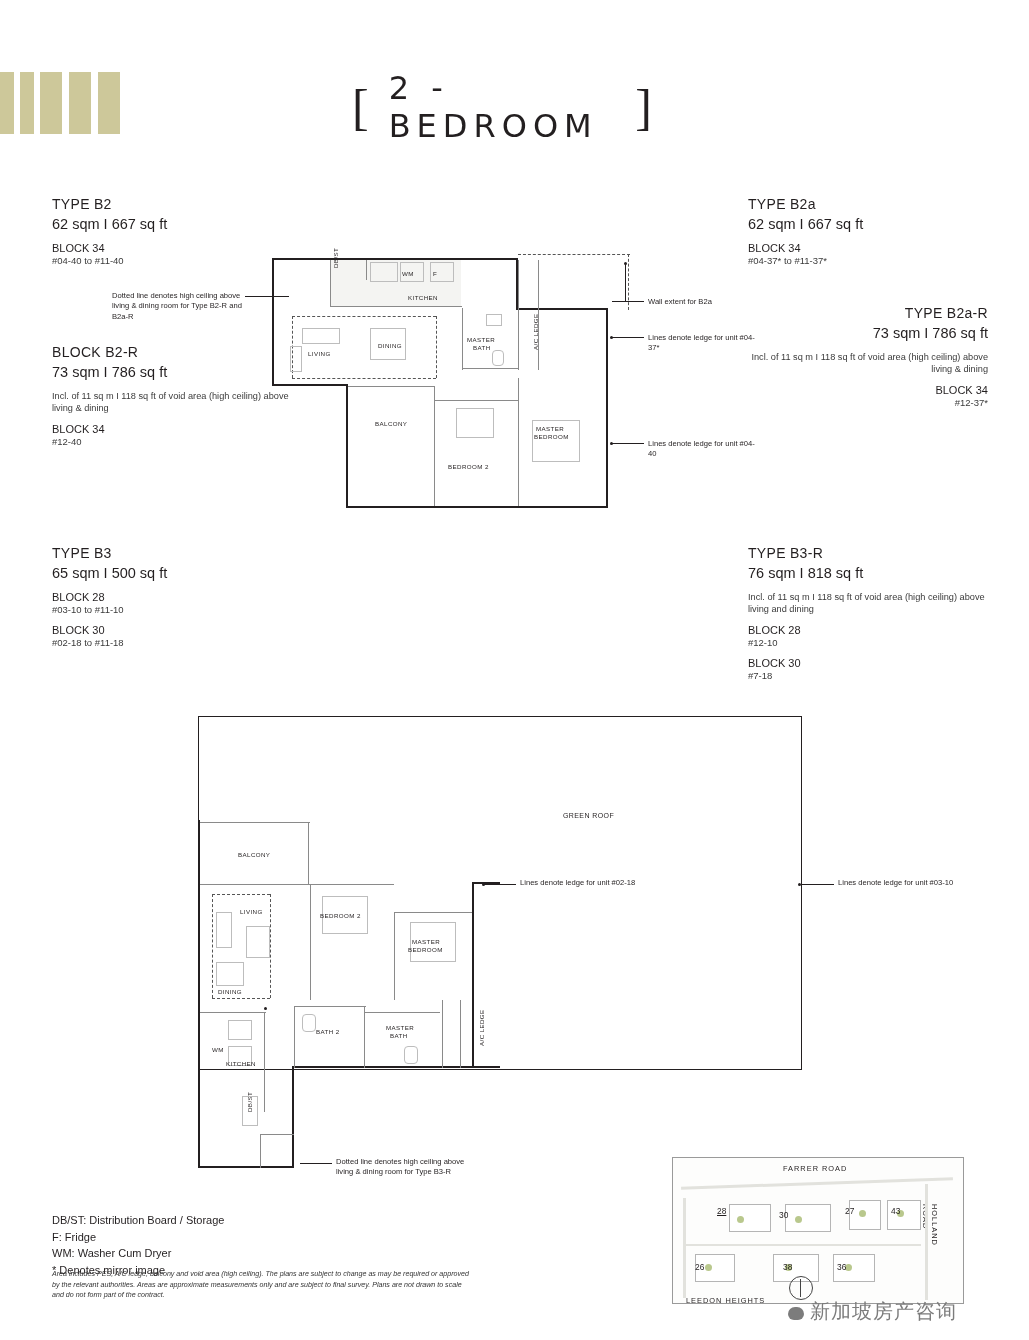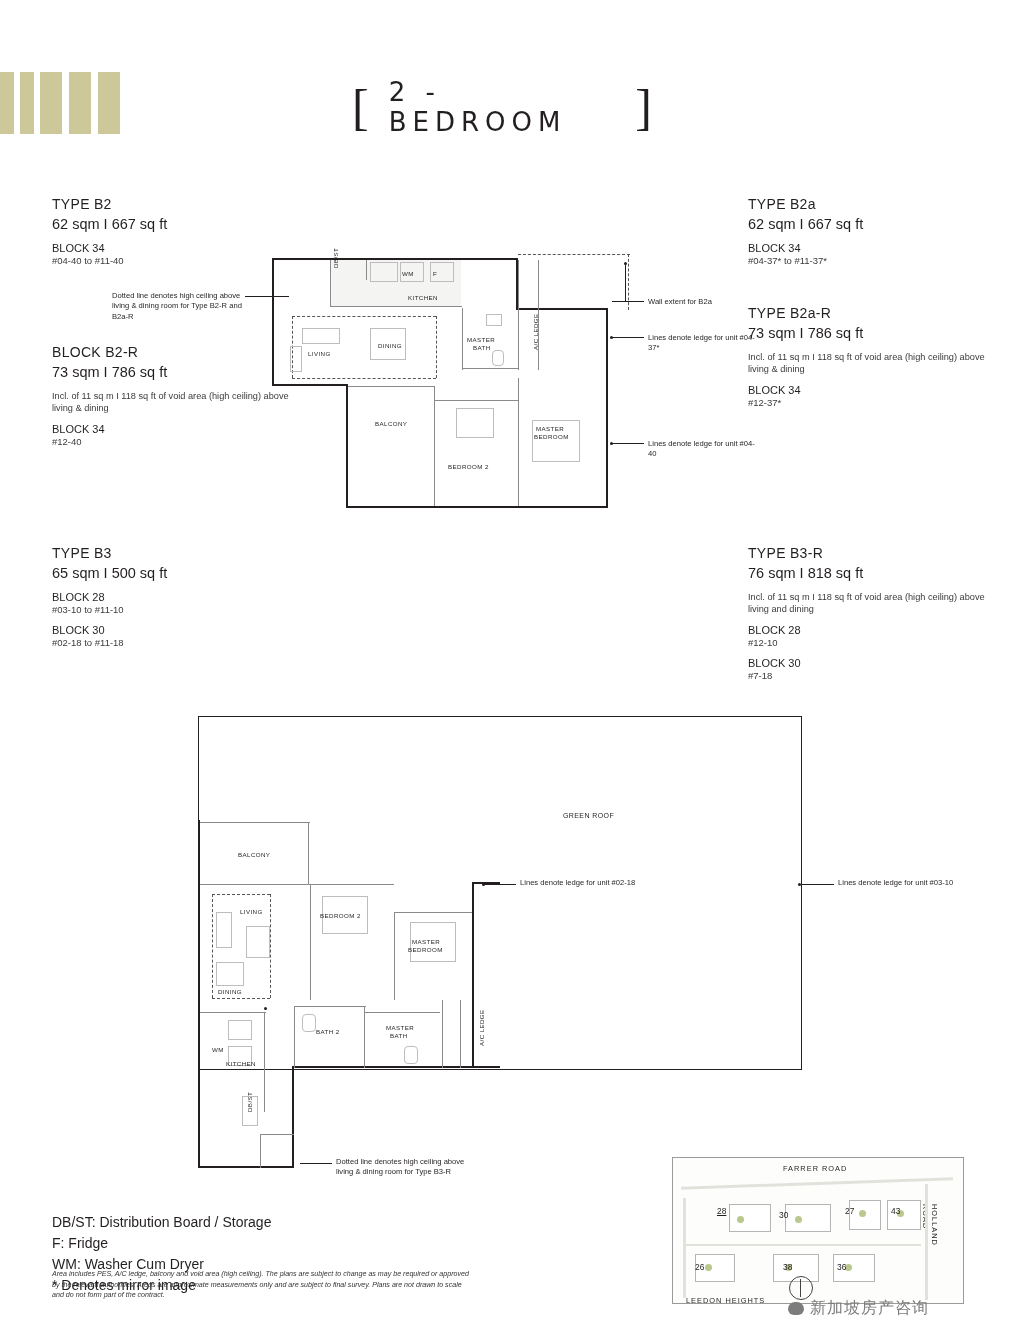--- a/index.html
+++ b/index.html
@@ -21,21 +21,21 @@
   .bar3{width:14px;background:#cdc89a;}
   .bar4{width:6px;background:#ffffff;}
   .bar5{width:22px;background:#cdc89a;}
   .bar6{width:7px;background:#ffffff;}
   .bar7{width:22px;background:#cdc89a;}
   .bar8{width:7px;background:#ffffff;}
   .bar9{width:22px;background:#cdc89a;}
 
   .title-wrap{position:absolute;left:352px;top:78px;width:300px;height:58px;display:flex;align-items:center;justify-content:center;}
   .bracket{font-size:50px;font-weight:300;color:#231f20;line-height:1;font-family:"Liberation Serif",serif;}
-  .page-title{font-size:26px;letter-spacing:6px;color:#231f20;margin:0 20px;font-family:"DejaVu Sans",sans-serif;}
+  .page-title{font-size:32px;letter-spacing:6px;color:#231f20;margin:0 20px;font-family:"DejaVu Sans",sans-serif;}
 
   
   .blk{position:absolute;}
   .t-type{font-size:14px;letter-spacing:.3px;color:#231f20;margin:0 0 4px 0;font-weight:400;}
   .t-area{font-size:14.5px;color:#231f20;margin:0 0 10px 0;}
   .t-note{font-size:9.2px;line-height:1.35;color:#3a3a3a;margin:0 0 8px 0;}
   .t-block{font-size:11px;color:#231f20;margin:0 0 1px 0;}
   .t-units{font-size:9.5px;color:#3a3a3a;margin:0 0 9px 0;}
 
   
@@ -49,34 +49,34 @@
   .thin{position:absolute;background:#8a8a8a;}
   .room{position:absolute;border:1px solid #bdbdbd;}
   .lbl{position:absolute;font-size:6.2px;letter-spacing:.4px;color:#231f20;white-space:nowrap;}
   .lbl.v{transform:rotate(-90deg);transform-origin:left top;}
   .dashed{position:absolute;border-top:1px dashed #555;}
   .dashed-v{position:absolute;border-left:1px dashed #555;}
   .lightfill{position:absolute;background:#f4f4f2;}
   .greenroof{position:absolute;border:1px solid #231f20;background:#ffffff;}
 
   
-  .legend{position:absolute;left:52px;top:1212px;font-size:14px;line-height:1.5;color:#231f20;}
+  .legend{position:absolute;left:52px;top:1212px;font-size:11px;line-height:1.5;color:#231f20;}
   .disclaimer{position:absolute;left:52px;top:1269px;width:420px;font-size:7.1px;line-height:1.5;color:#333;font-style:italic;}
 
   
   .sitemap{position:absolute;left:672px;top:1157px;width:290px;height:145px;border:1px solid #9a9a9a;background:#fdfdfc;}
   .sm-road{position:absolute;font-size:7.4px;letter-spacing:1px;color:#231f20;}
   .sm-num{position:absolute;font-size:8.4px;color:#231f20;}
   .sm-blk{position:absolute;background:#ffffff;border:1px solid #b5b5b5;}
   .sm-tree{position:absolute;width:7px;height:7px;border-radius:50%;background:#b9c88d;}
   .sm-path{position:absolute;background:#e2e2dd;}
   .compass{position:absolute;width:22px;height:22px;border:1px solid #444;border-radius:50%;}
   .compass:after{content:"";position:absolute;left:10px;top:2px;width:1px;height:18px;background:#444;}
 
-  .wechat{position:absolute;left:788px;top:1298px;font-size:16px;color:#7c7c7c;letter-spacing:1px;}
+  .wechat{position:absolute;left:788px;top:1298px;font-size:20px;color:#7c7c7c;letter-spacing:1px;}
   .wechat .wx{display:inline-block;width:16px;height:13px;border-radius:7px 7px 6px 6px;background:#7c7c7c;margin-right:6px;position:relative;top:2px;}
 </style>
 </head>
 <body>
 
 <div class="page">
 
   <div class="logo-bars">
     <i class="bar1"></i>
       <i class="bar2"></i>
@@ -110,21 +110,21 @@
     <p class="t-units">#12-40</p>
   </div>
 
   <div class="blk" style="left:748px;top:196px;width:240px;">
     <p class="t-type">TYPE B2a</p>
     <p class="t-area">62 sqm  I  667 sq ft</p>
     <p class="t-block">BLOCK 34</p>
     <p class="t-units">#04-37* to #11-37*</p>
   </div>
 
-  <div class="blk" style="left:748px;top:305px;width:240px;">
+  <div class="blk" style="left:748px;top:305px;width:240px;text-align:right;">
     <p class="t-type">TYPE B2a-R</p>
     <p class="t-area">73 sqm  I  786 sq ft</p>
     <p class="t-note">Incl. of 11 sq m I 118 sq ft of void area (high ceiling) above living &amp; dining</p>
     <p class="t-block">BLOCK 34</p>
     <p class="t-units">#12-37*</p>
   </div>
 
   <div class="blk" style="left:52px;top:545px;width:240px;">
     <p class="t-type">TYPE B3</p>
     <p class="t-area">65 sqm  I  500 sq ft</p>

